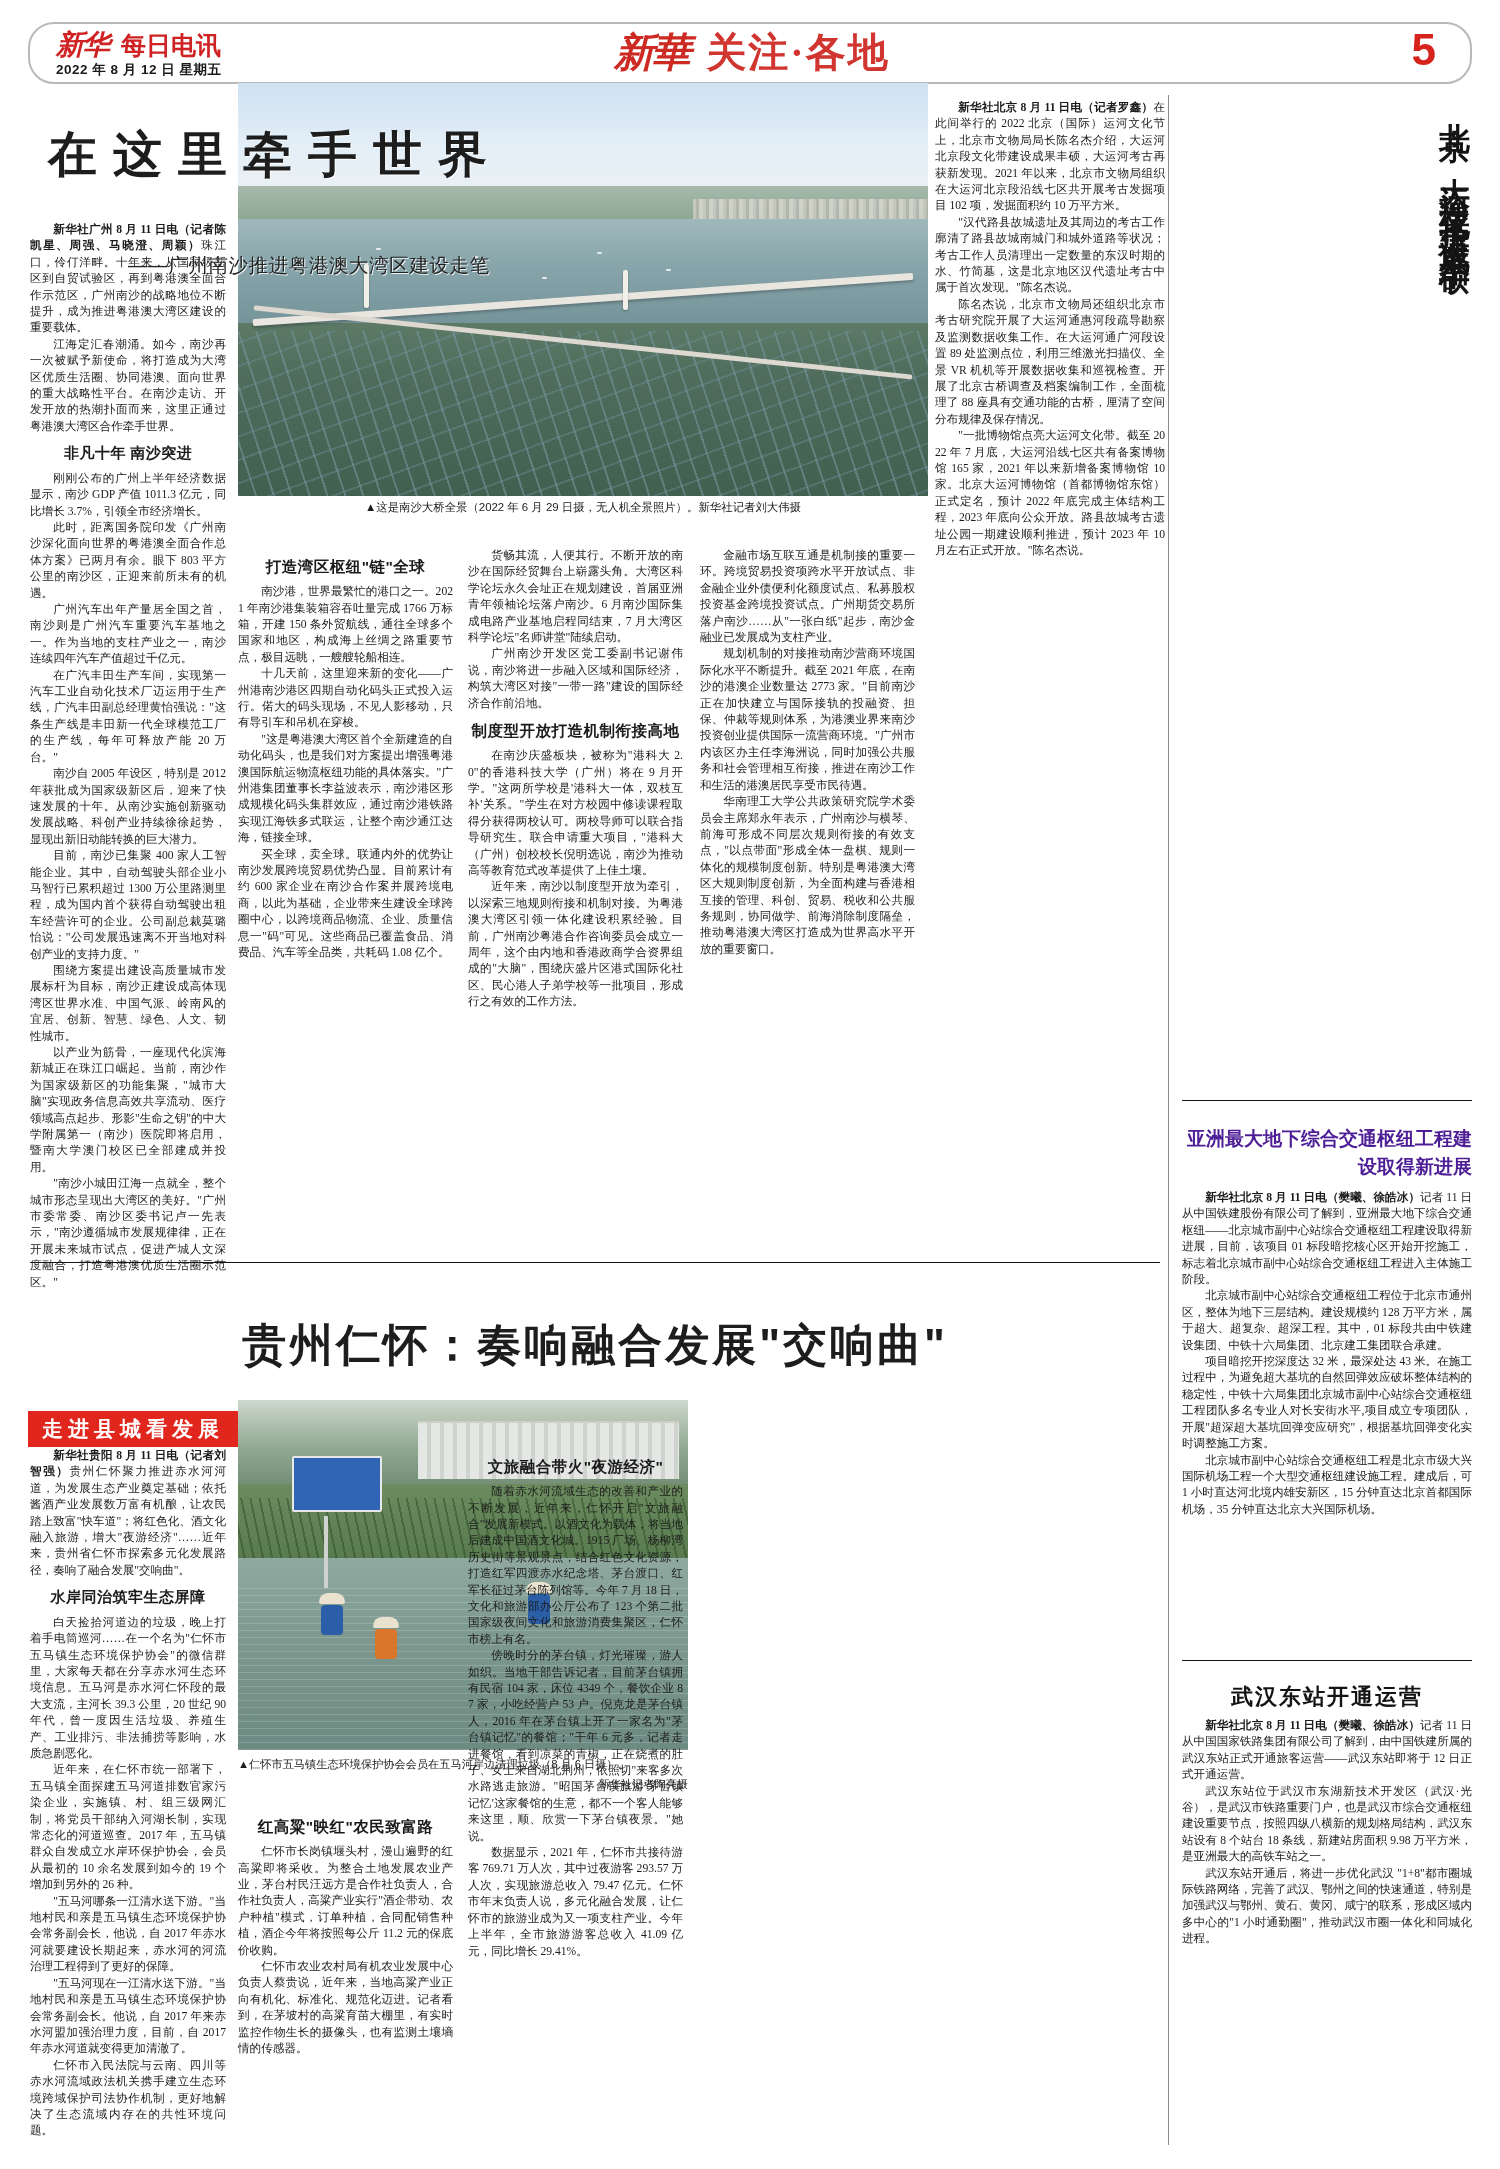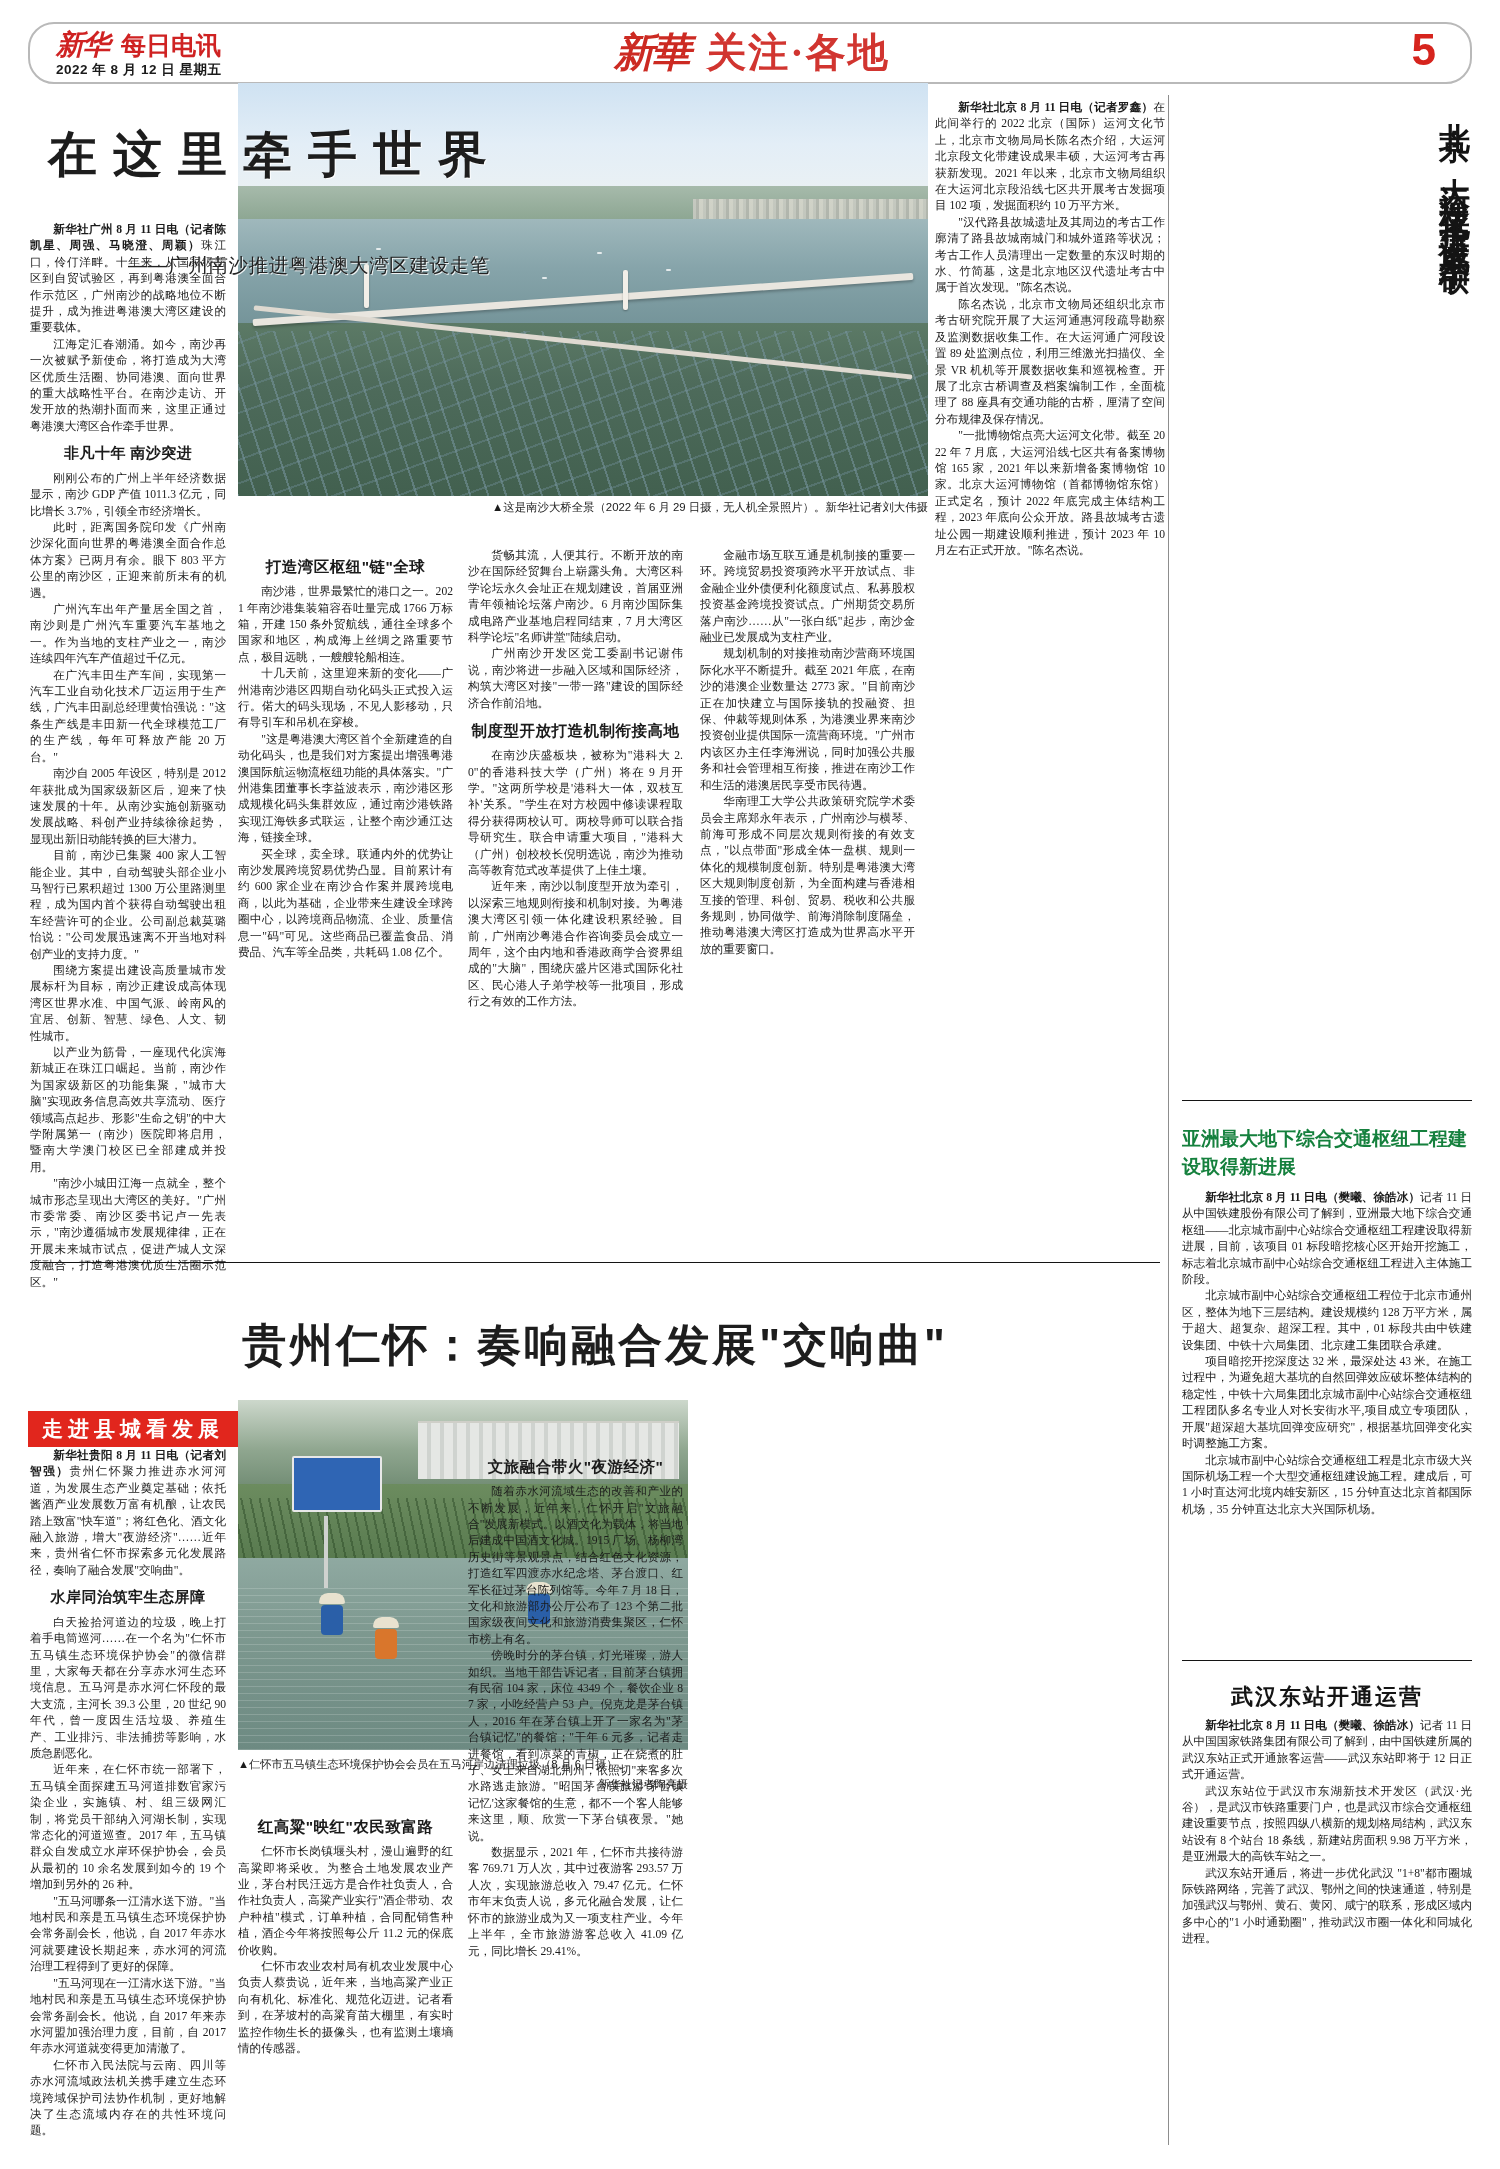--- a/index.html
+++ b/index.html
@@ -142,21 +142,21 @@
   .photo1 .town{
     position:absolute;right:0;top:28%;width:34%;height:16%;
     background:
       repeating-linear-gradient(90deg,#cfcec7 0 3px,#b9b9b2 3px 6px,#dedbd2 6px 10px);
     opacity:.8;
   }
   .cap1{
     position:absolute;left:238px;top:500px;width:690px;
     font-family:"Liberation Sans","DejaVu Sans",sans-serif;
     font-size:11.4px;color:#1b1b1b;
-    display:flex;justify-content:flex-end;
+    display:flex;justify-content:center;
   }
 
   
   .hl-2{
     position:absolute;left:0;top:1316px;width:1500px;text-align:center;
     font-family:"Liberation Sans","DejaVu Sans",sans-serif;
     font-weight:bold;font-size:44px;letter-spacing:3px;color:#1d1d1d;
   }
 
   
@@ -303,21 +303,21 @@
 
   <div class="col" style="left:935px;top:100px;width:230px;height:1140px;">
     <p><span class="lead">新华社北京 8 月 11 日电（记者罗鑫）</span><span>在此间举行的 2022 北京（国际）运河文化节上，北京市文物局局长陈名杰介绍，大运河北京段文化带建设成果丰硕，大运河考古再获新发现。2021 年以来，北京市文物局组织在大运河北京段沿线七区共开展考古发掘项目 102 项，发掘面积约 10 万平方米。</span></p>
     <p>"汉代路县故城遗址及其周边的考古工作廓清了路县故城南城门和城外道路等状况；考古工作人员清理出一定数量的东汉时期的水、竹简墓，这是北京地区汉代遗址考古中属于首次发现。"陈名杰说。</p>
     <p>陈名杰说，北京市文物局还组织北京市考古研究院开展了大运河通惠河段疏导勘察及监测数据收集工作。在大运河通广河段设置 89 处监测点位，利用三维激光扫描仪、全景 VR 机机等开展数据收集和巡视检查。开展了北京古桥调查及档案编制工作，全面梳理了 88 座具有交通功能的古桥，厘清了空间分布规律及保存情况。</p>
     <p>"一批博物馆点亮大运河文化带。截至 2022 年 7 月底，大运河沿线七区共有备案博物馆 165 家，2021 年以来新增备案博物馆 10 家。北京大运河博物馆（首都博物馆东馆）正式定名，预计 2022 年底完成主体结构工程，2023 年底向公众开放。路县故城考古遗址公园一期建设顺利推进，预计 2023 年 10 月左右正式开放。"陈名杰说。</p>
   </div>
 
   <div style="position:absolute;right:30px;top:98px;width:58px;height:900px;writing-mode:vertical-rl;text-orientation:upright;font-weight:bold;font-size:31px;letter-spacing:8px;line-height:1;color:#141414;">北京：大运河文化带建设成果丰硕</div>
 
-  <div style="position:absolute;left:1182px;top:1125px;width:290px;text-align:left;font-weight:bold;font-size:19px;line-height:1.45;color:#15803d;font-family:'Liberation Serif',serif;">亚洲最大地下综合交通枢纽工程建设取得新进展</div>
+  <div style="position:absolute;left:1182px;top:1125px;width:290px;text-align:right;font-weight:bold;font-size:19px;line-height:1.45;color:#4c1d95;font-family:'Liberation Serif',serif;">亚洲最大地下综合交通枢纽工程建设取得新进展</div>
 
   <div class="col" style="left:1182px;top:1190px;width:290px;height:480px;">
     <p><span class="lead">新华社北京 8 月 11 日电（樊曦、徐皓冰）</span><span>记者 11 日从中国铁建股份有限公司了解到，亚洲最大地下综合交通枢纽——北京城市副中心站综合交通枢纽工程建设取得新进展，目前，该项目 01 标段暗挖核心区开始开挖施工，标志着北京城市副中心站综合交通枢纽工程进入主体施工阶段。</span></p>
     <p>北京城市副中心站综合交通枢纽工程位于北京市通州区，整体为地下三层结构。建设规模约 128 万平方米，属于超大、超复杂、超深工程。其中，01 标段共由中铁建设集团、中铁十六局集团、北京建工集团联合承建。</p>
     <p>项目暗挖开挖深度达 32 米，最深处达 43 米。在施工过程中，为避免超大基坑的自然回弹效应破坏整体结构的稳定性，中铁十六局集团北京城市副中心站综合交通枢纽工程团队多名专业人对长安街水平,项目成立专项团队，开展"超深超大基坑回弹变应研究"，根据基坑回弹变化实时调整施工方案。</p>
     <p>北京城市副中心站综合交通枢纽工程是北京市级大兴国际机场工程一个大型交通枢纽建设施工程。建成后，可 1 小时直达河北境内雄安新区，15 分钟直达北京首都国际机场，35 分钟直达北京大兴国际机场。</p>
   </div>
 
   <div style="position:absolute;left:1182px;top:1682px;width:290px;text-align:center;font-weight:bold;font-size:22px;letter-spacing:2px;color:#141414;font-family:'Liberation Serif',serif;">武汉东站开通运营</div>
 

